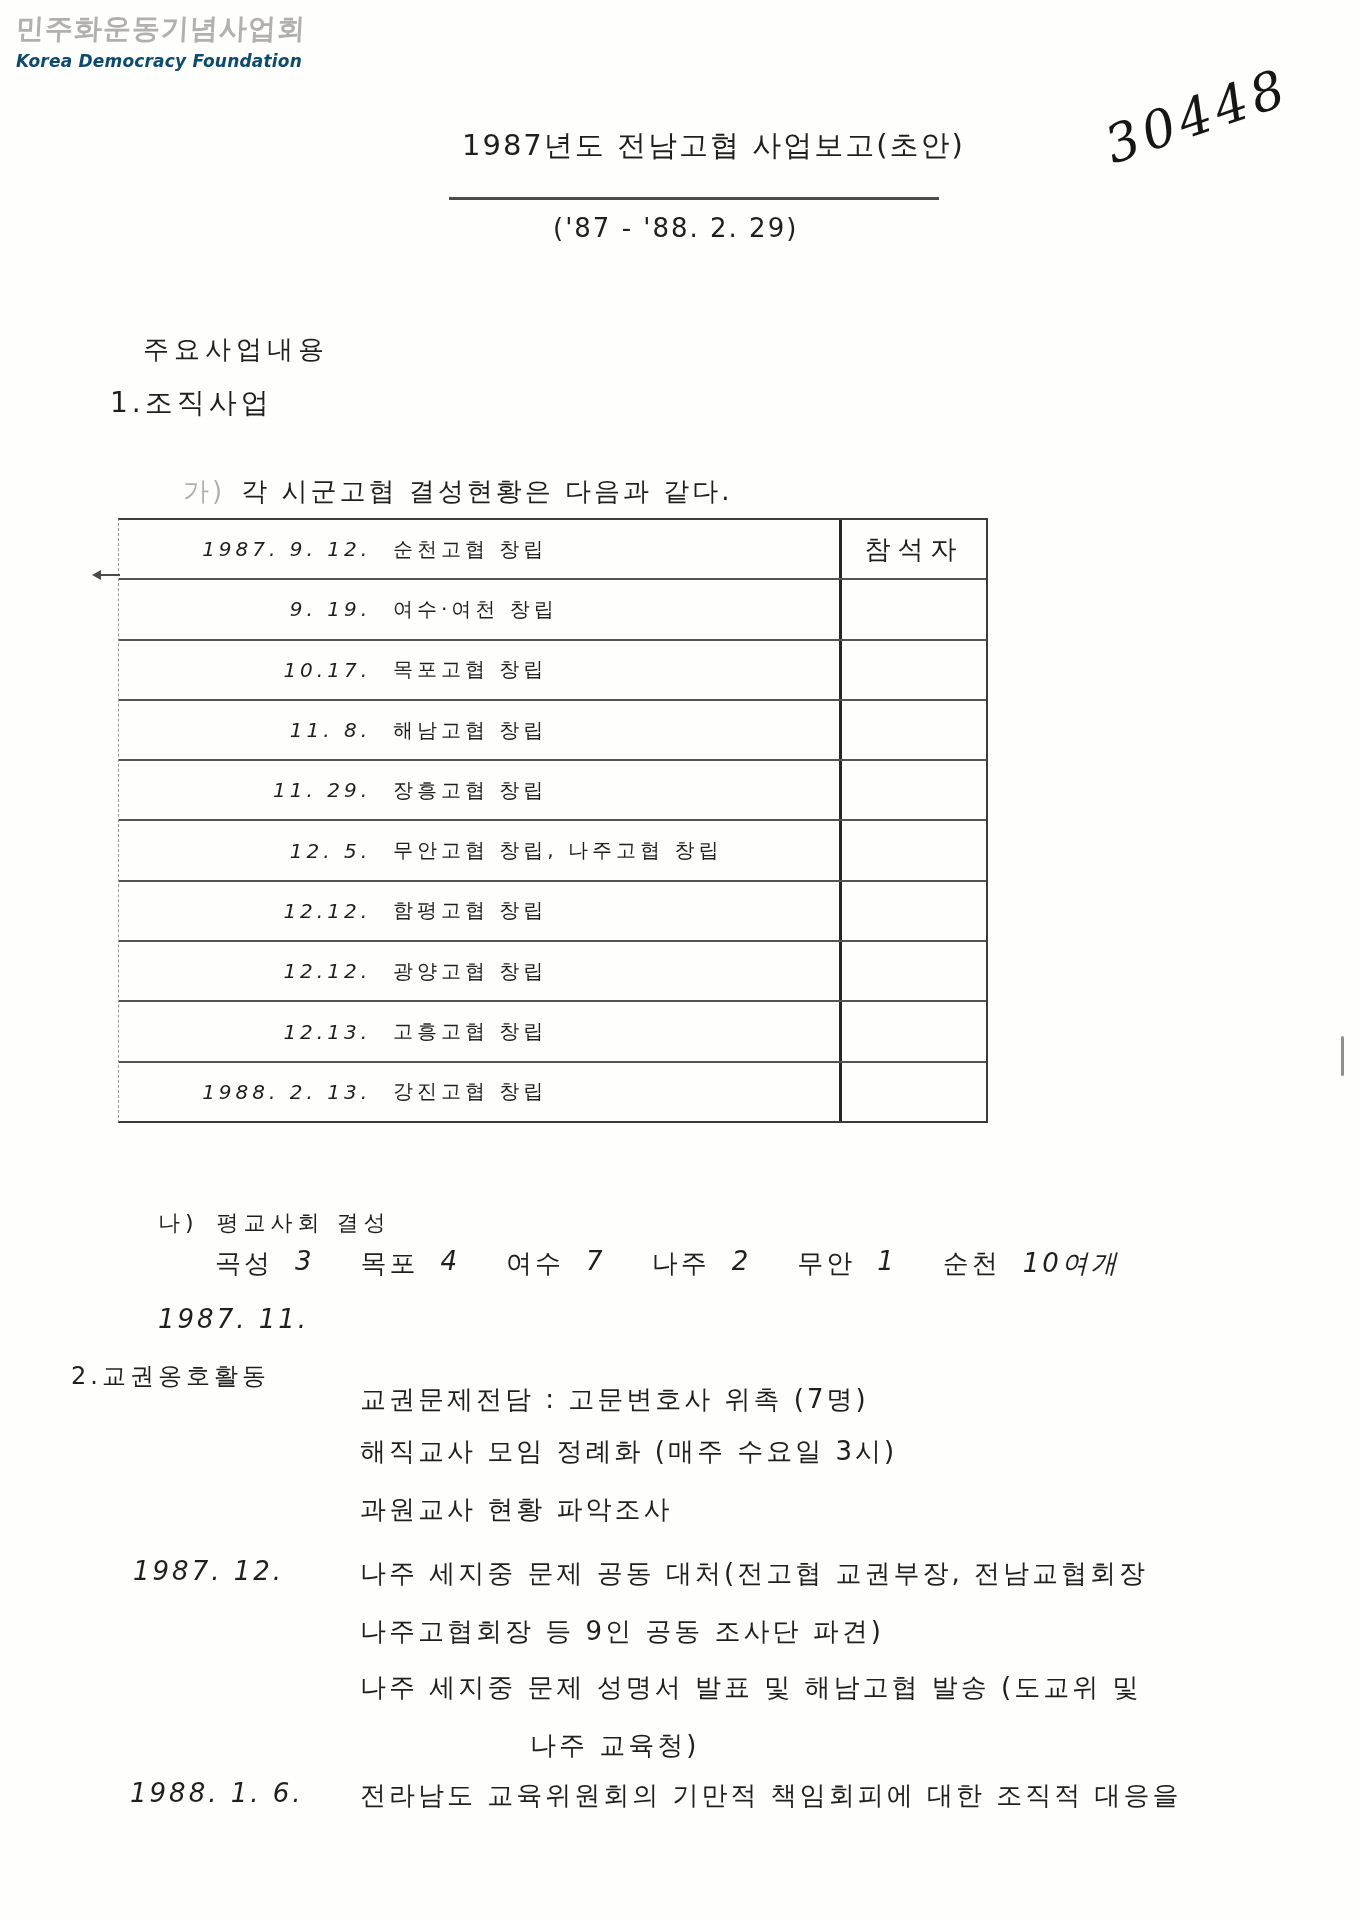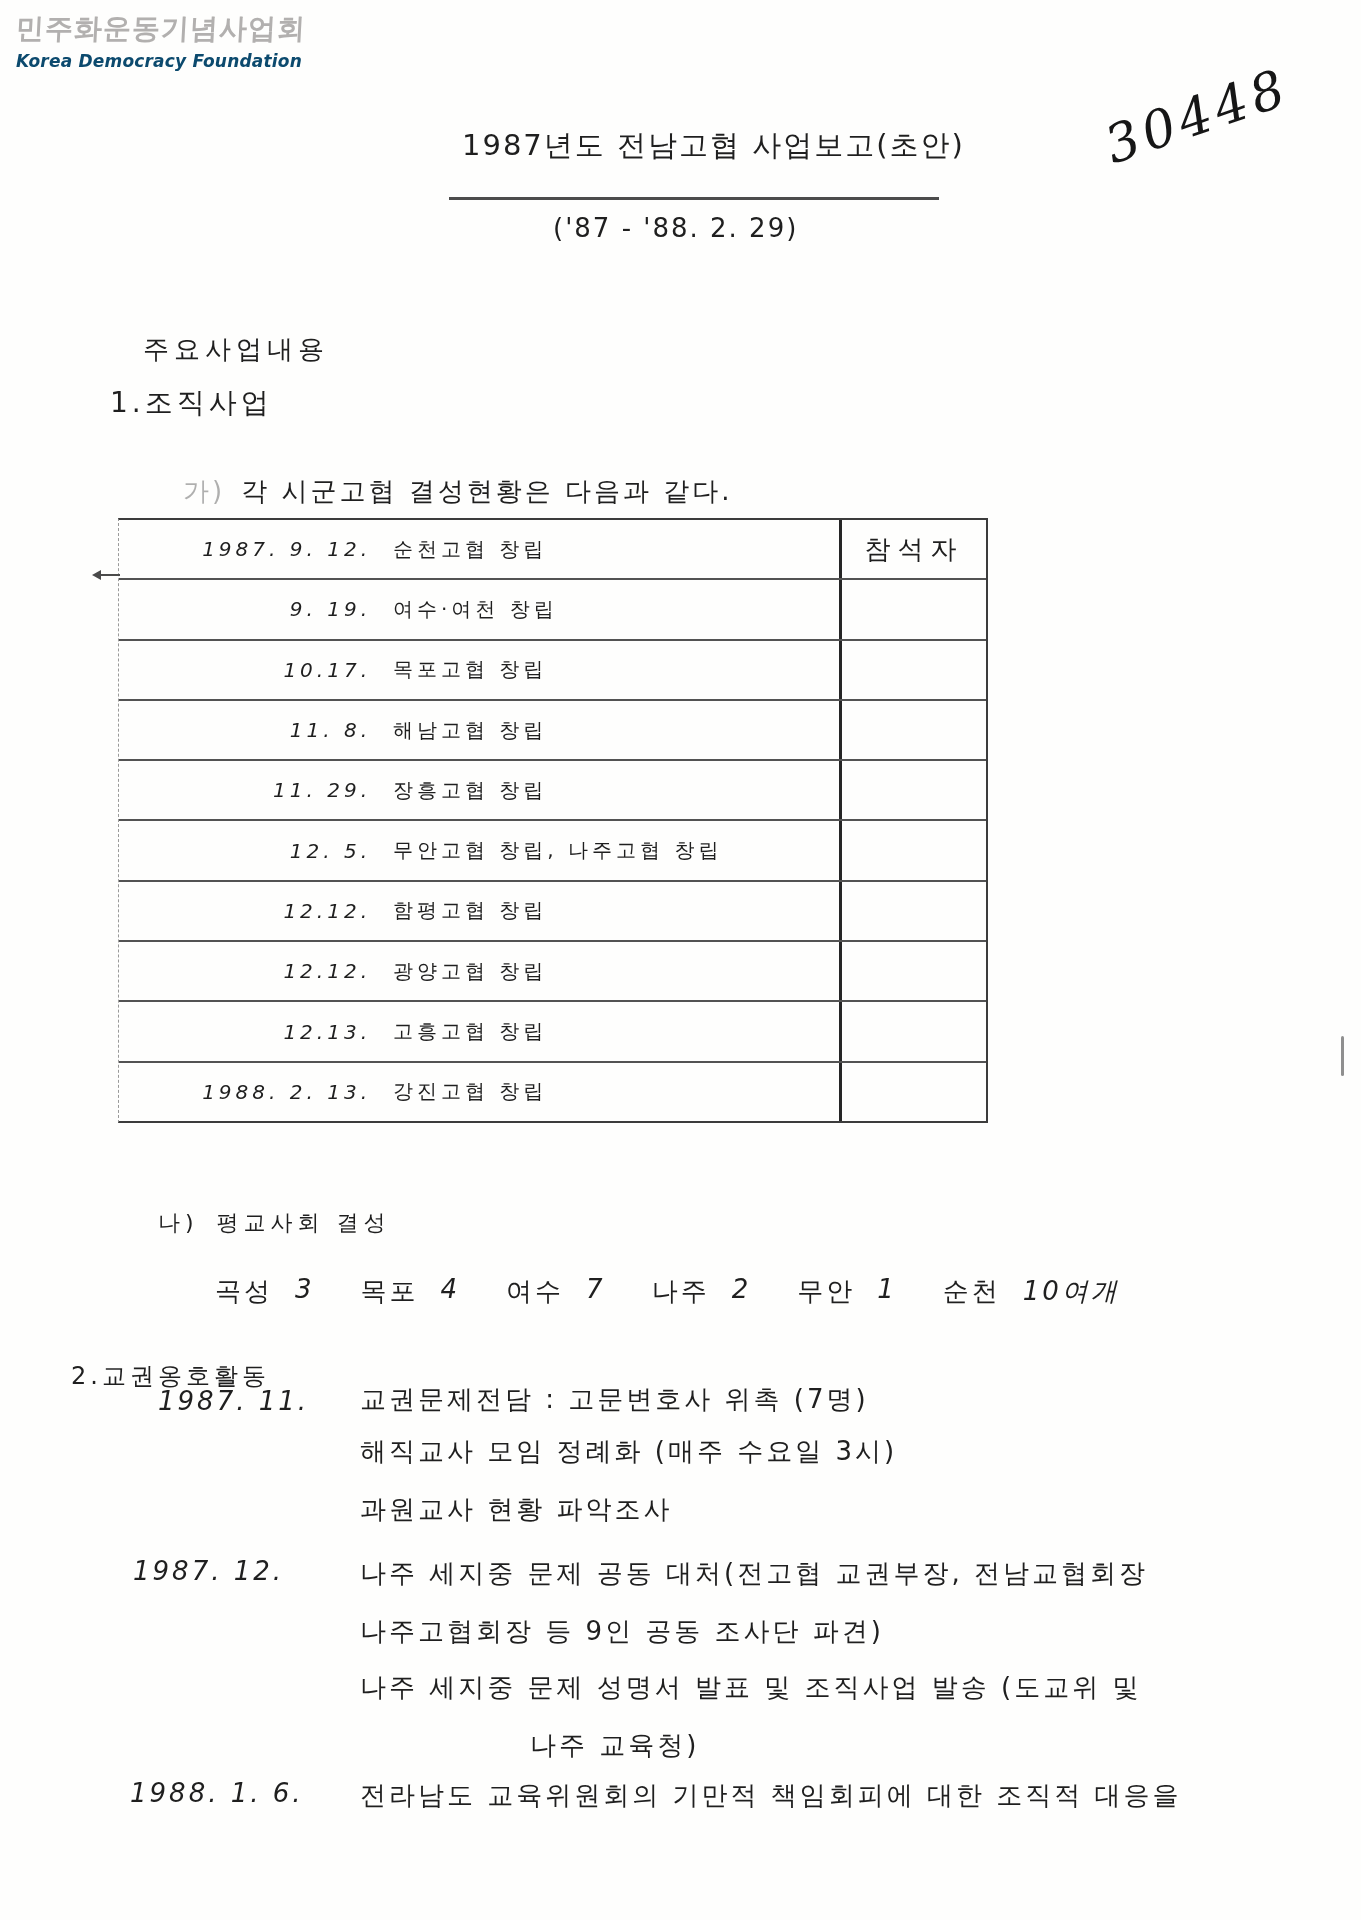--- a/index.html
+++ b/index.html
@@ -43,21 +43,21 @@
   }
   .t-row{flex:1;display:flex;border-bottom:2px solid rgba(40,40,40,.8);}
   .t-row:last-child{border-bottom:none;}
   .t-left{width:723px;border-right:3px solid #262626;display:flex;align-items:center;font-size:20px;letter-spacing:4px;box-sizing:border-box;}
   .t-date{width:252px;text-align:right;white-space:pre;font-style:italic;}
   .t-event{margin-left:22px;white-space:pre;}
   .t-right{flex:1;display:flex;align-items:center;justify-content:center;font-size:26px;letter-spacing:7px;white-space:pre;}
   
   .s1-sub{position:absolute;left:110px;top:1183px;font-size:22px;letter-spacing:5px;white-space:pre;}
   .sub-marker{margin-right:18px;}
-  .stats{position:absolute;left:215px;top:1246px;display:flex;gap:46px;font-size:26px;letter-spacing:3px;margin-top:28px;}
+  .stats{position:absolute;left:215px;top:1246px;display:flex;gap:46px;font-size:26px;letter-spacing:3px;}
   .stat-pair{white-space:pre;display:flex;}
   .stat-count{margin-left:22px;font-style:italic;}
   
   .s2-head{position:absolute;left:71px;top:1320px;font-size:24px;letter-spacing:4px;white-space:pre;margin-top:40px;}
   .s2-date{position:absolute;font-size:26px;letter-spacing:3px;font-style:italic;white-space:pre;}
   .s2-line{position:absolute;font-size:26px;letter-spacing:3px;white-space:pre;}
   
   .artifact-tick{position:absolute;left:1341px;top:1036px;width:3px;height:40px;background:#8f8f8f;border-radius:2px;}
   .artifact-arrow{position:absolute;left:100px;top:574px;width:20px;height:2px;background:#4a4a4a;}
   .artifact-arrow::before{
@@ -182,29 +182,29 @@
     <span class="stat-pair"><span>곡성</span><span class="stat-count">3</span></span>
     <span class="stat-pair"><span>목포</span><span class="stat-count">4</span></span>
     <span class="stat-pair"><span>여수</span><span class="stat-count">7</span></span>
     <span class="stat-pair"><span>나주</span><span class="stat-count">2</span></span>
     <span class="stat-pair"><span>무안</span><span class="stat-count">1</span></span>
     <span class="stat-pair"><span>순천</span><span class="stat-count">10여개</span></span>
   </div>
 
   <div class="s2-head">2.교권옹호활동</div>
 
-  <div class="s2-date" style="left:158px;top:1386px;text-align:center;">1987. 11.</div>
+  <div class="s2-date" style="left:158px;top:1304px;text-align:center;">1987. 11.</div>
   <div class="s2-line" style="left:360px;top:1382px;">교권문제전담 : 고문변호사 위촉 (7명)</div>
   <div class="s2-line" style="left:360px;top:1434px;">해직교사 모임 정례화 (매주 수요일 3시)</div>
   <div class="s2-line" style="left:360px;top:1492px;">과원교사 현황 파악조사</div>
 
   <div class="s2-date" style="left:133px;top:1556px;">1987. 12.</div>
   <div class="s2-line" style="left:360px;top:1556px;">나주 세지중 문제 공동 대처(전고협 교권부장, 전남교협회장</div>
   <div class="s2-line" style="left:360px;top:1614px;">나주고협회장 등 9인 공동 조사단 파견)</div>
-  <div class="s2-line" style="left:360px;top:1670px;">나주 세지중 문제 성명서 발표 및 조직사업 발송 (도교위 및</div>
+  <div class="s2-line" style="left:360px;top:1670px;">나주 세지중 문제 성명서 발표 및 해남고협 발송 (도교위 및</div>
   <div class="s2-line" style="left:530px;top:1728px;">나주 교육청)</div>
 
   <div class="s2-date" style="left:130px;top:1778px;">1988. 1. 6.</div>
   <div class="s2-line" style="left:360px;top:1778px;">전라남도 교육위원회의 기만적 책임회피에 대한 조직적 대응을</div>
 
   <div class="artifact-tick"></div>
   <div class="artifact-arrow"></div>
 
 </div>
 

